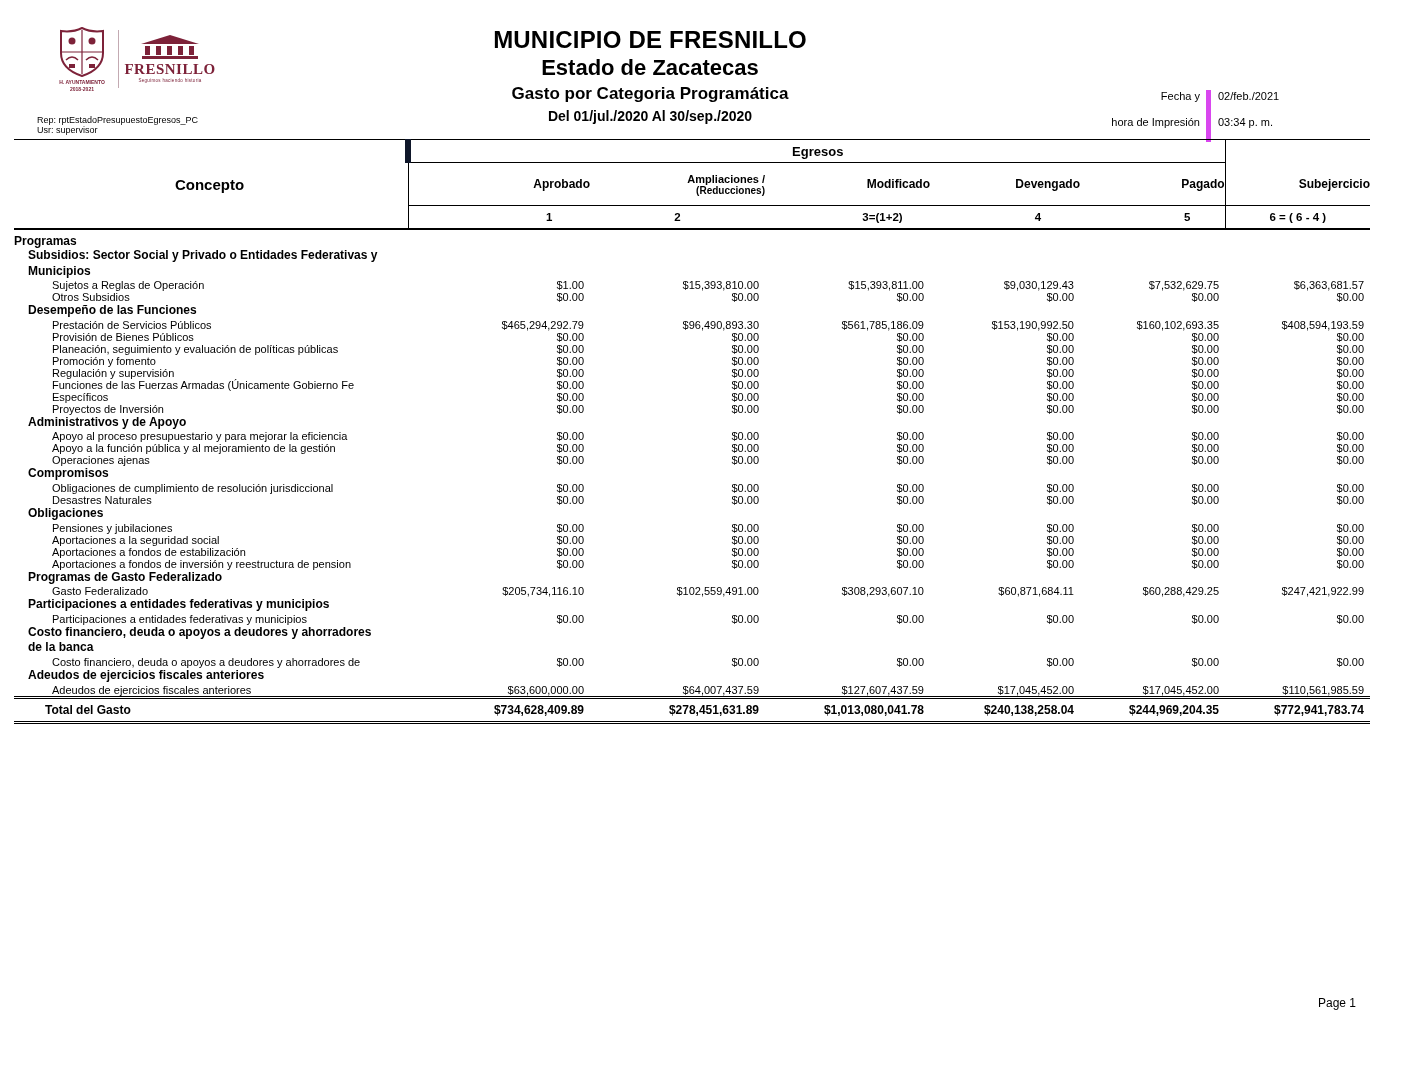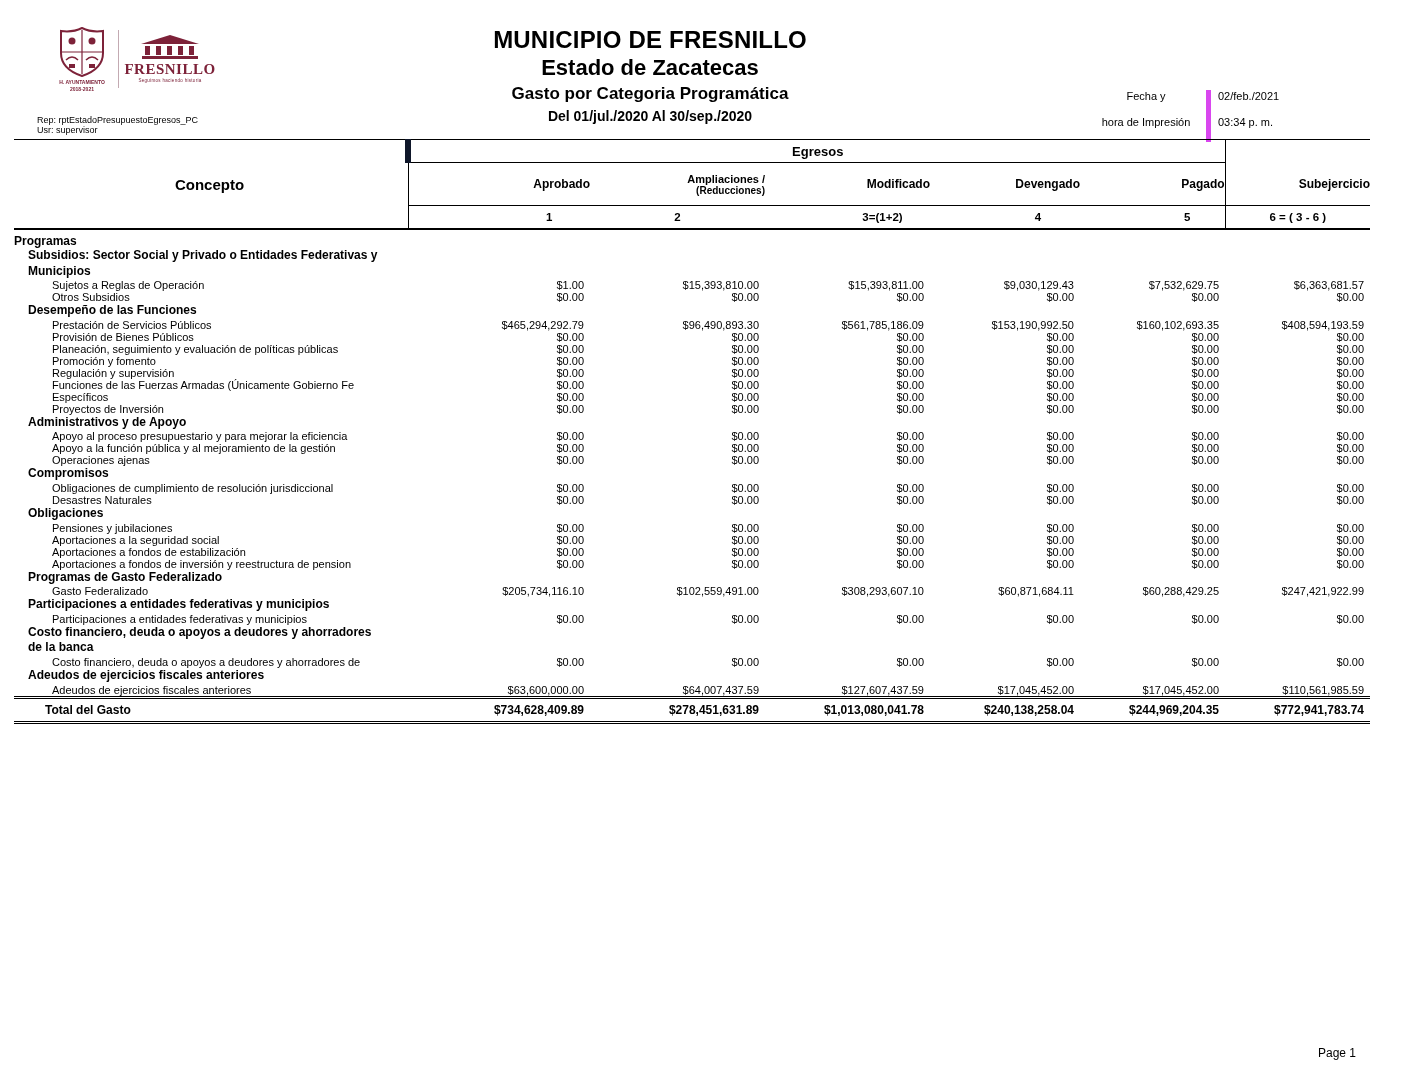--- a/index.html
+++ b/index.html
@@ -17,21 +17,21 @@
   .fresnillo-word{font-family:"Liberation Serif",serif;font-weight:bold;font-size:15px;letter-spacing:.5px;color:#7d2239;margin-top:1px;}
   .fresnillo-tagline{font-size:4.5px;color:#7d2239;letter-spacing:.3px;}
 
   .titles{position:absolute;left:280px;top:26px;width:740px;text-align:center;}
   .title1{font-size:24px;font-weight:bold;letter-spacing:.2px;}
   .title2{font-size:22px;font-weight:bold;margin-top:1px;}
   .title3{font-size:17px;font-weight:bold;margin-top:3px;}
   .title4{font-size:14px;font-weight:bold;margin-top:4px;}
 
   .print-info{position:absolute;top:90px;left:1092px;display:flex;font-size:11px;}
-  .pi-labels{width:108px;text-align:center;padding-right:6px;}
+  .pi-labels{width:108px;text-align:right;padding-right:6px;}
   .pi-labels div{height:26px;}
   .pi-values{border-left:5px solid #d946ef;padding-left:7px;}
   .pi-values div{height:26px;}
 
   .rep-meta{position:absolute;left:37px;top:116px;font-size:9px;line-height:9px;z-index:3;}
   .rep-user{margin-top:1px;}
 
   
   table.budget{
     position:absolute;left:14px;top:139px;width:1356px;
@@ -77,21 +77,21 @@
   tr.row-group td.label .wrap{max-width:none;}
   tr.row-item td.label{padding-left:38px;white-space:nowrap;overflow:hidden;}
 
   tr.row-total td{
     font-weight:bold;font-size:12px;
     border-top:3px double #000;border-bottom:3px double #000;
     padding-top:4px;padding-bottom:4px;
   }
   tr.row-total td.label{padding-left:31px;}
 
-  .page-footer{position:absolute;top:1046px;right:53px;font-size:12px;}
+  .page-footer{position:absolute;top:996px;right:53px;font-size:12px;}
 </style>
 </head>
 <body>
 
 <div class="page">
 
   <div class="logos">
     <div class="crest">
       <svg width="50" height="52" viewBox="0 0 50 52">
         <path d="M25 2 C31 5 39 6 46 5 V27 C46 39 37 46 25 50 C13 46 4 39 4 27 V5 C11 6 19 5 25 2 Z" fill="none" stroke="#7d2239" stroke-width="2"></path>
@@ -173,21 +173,21 @@
         <th class="c4">Devengado</th>
         <th class="c5">Pagado</th>
         <th class="c6">Subejercicio</th>
       </tr>
       <tr class="col-nums">
         <th class="c1">1</th>
         <th class="c2">2</th>
         <th class="c3">3=(1+2)</th>
         <th class="c4">4</th>
         <th class="c5">5</th>
-        <th class="c6">6 = ( 3 - 6 )</th>
+        <th class="c6">6 = ( 6 - 4 )</th>
       </tr>
     </thead>
     <tbody id="table-body">
         <tr class="row-group">
           <td class="label" colspan="7">
             <div class="wrap">Programas</div>
           </td>
         </tr>
         <tr class="row-section">
           <td class="label" colspan="7">

